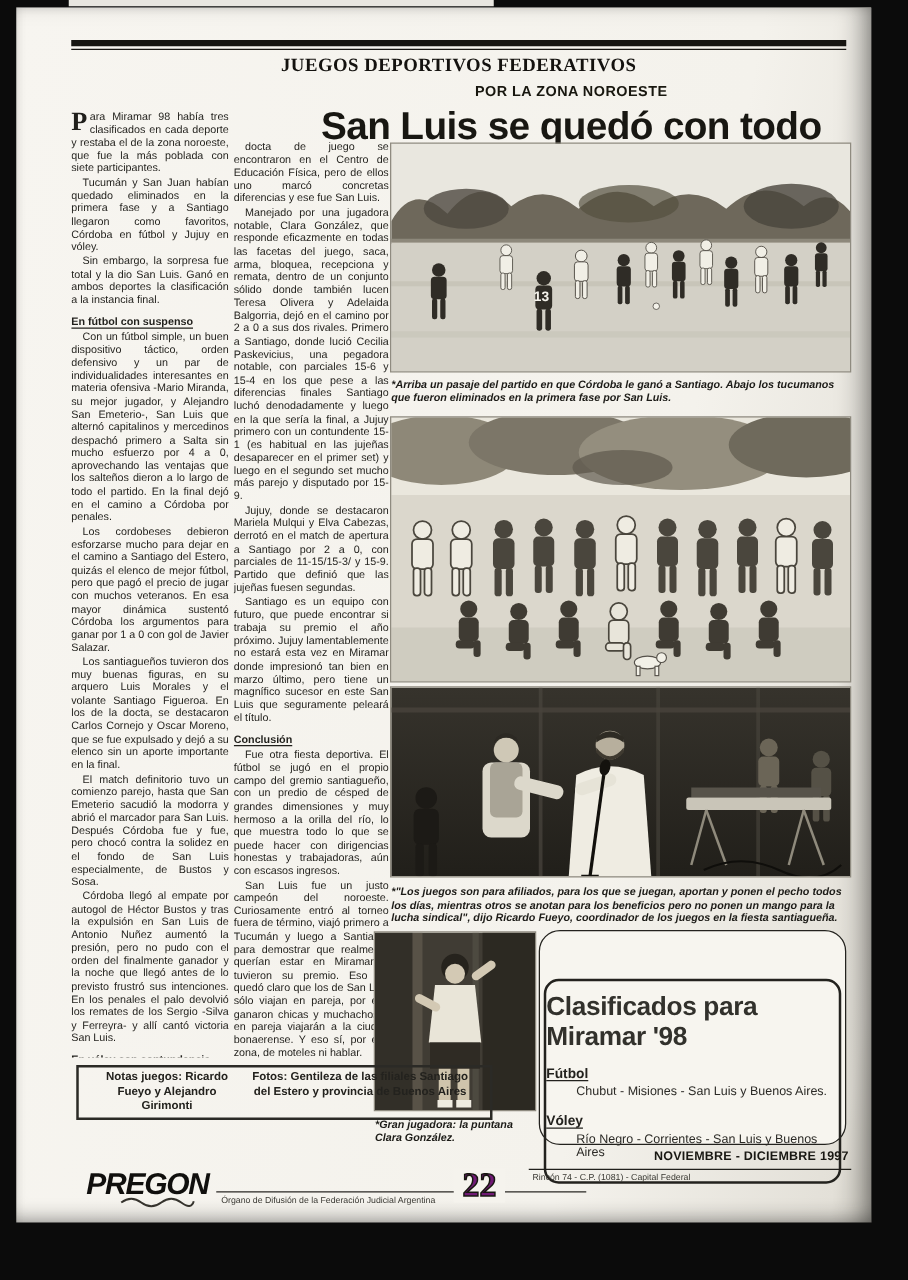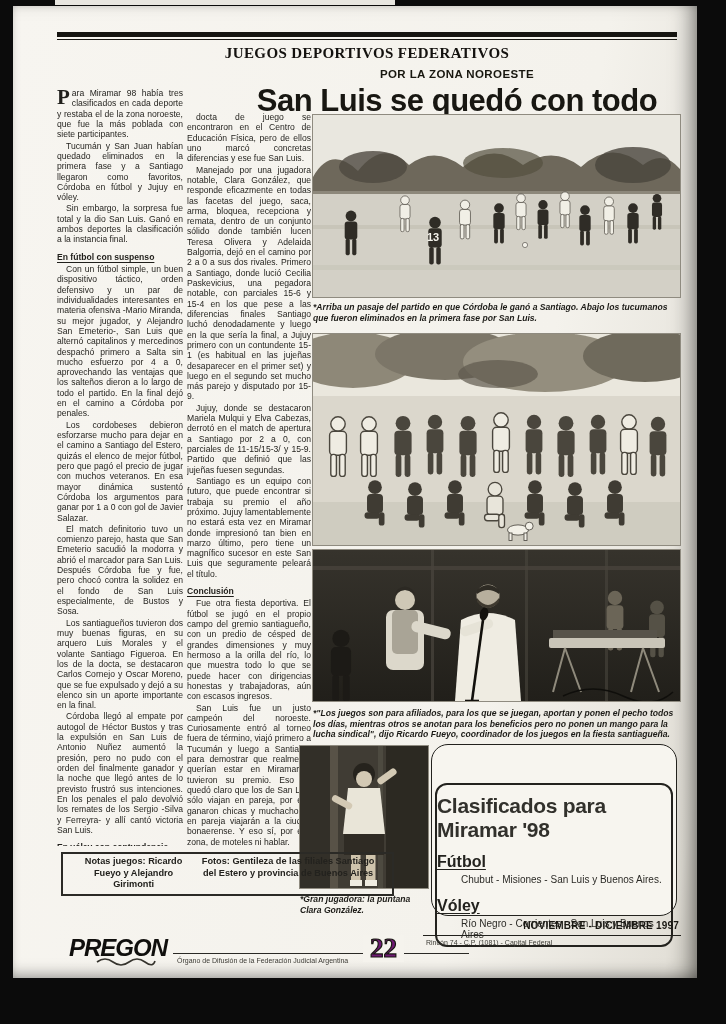--- a/index.html
+++ b/index.html
@@ -47,21 +47,21 @@
   .caption{position:absolute;font-style:italic;font-weight:bold;font-size:8.6px;line-height:1.25;color:#1c1b17;}
   .cap1{left:256px;top:270px;width:367px;}
   .cap3{left:256px;top:676px;width:367px;}
   .cap4{left:243px;top:862px;width:134px;}
 
   
   .clsbox{position:absolute;left:374px;top:712px;width:246px;height:172px;border:1.6px solid #23221e;border-radius:17px;padding:3px;box-sizing:border-box;background:#f7f5ef;}
   .clsbox-inner{border:2.6px solid #23221e;border-radius:12px;height:100%;box-sizing:border-box;text-align:left;padding-top:9px;margin-top:35px;}
   .cls-title-line{font-weight:bold;font-size:21px;line-height:1.12;color:#32312c;letter-spacing:-.3px;}
   .cls-section{margin-top:12px;}
-  .cls-heading{font-weight:bold;font-size:16px;text-decoration:underline;text-underline-offset:1.5px;color:#23221e;}
+  .cls-heading{font-weight:bold;font-size:11px;text-decoration:underline;text-underline-offset:1.5px;color:#23221e;}
   .cls-teams{font-size:10px;margin-top:3px;color:#2c2b27;padding-left:24px;}
 
   
   .notesbox{position:absolute;left:4px;top:820px;width:333px;height:44px;border:2px solid #2b2a26;box-sizing:border-box;
     display:flex;flex-direction:row;justify-content:center;text-align:center;font-weight:bold;font-size:9.2px;line-height:1.25;color:#23221e;padding:2px 10px;}
 
   
   .pregon{position:absolute;left:12px;top:902px;}
   .pregon-text{font-style:italic;font-weight:bold;font-size:24px;letter-spacing:-1px;color:#100f0d;}
   .pregon-text::first-letter{font-size:31px;}
@@ -122,23 +122,23 @@
         <p class="para para-p"><span class="ptext">Tucumán y San Juan habían quedado eliminados en la primera fase y a Santiago llegaron como favoritos, Córdoba en fútbol y Jujuy en vóley.</span></p>
 
         <p class="para para-p"><span class="ptext">Sin embargo, la sorpresa fue total y la dio San Luis. Ganó en ambos deportes la clasificación a la instancia final.</span></p>
 
         <p class="para para-subhead"><span class="ptext">En fútbol con suspenso</span></p>
 
         <p class="para para-p"><span class="ptext">Con un fútbol simple, un buen dispositivo táctico, orden defensivo y un par de individualidades interesantes en materia ofensiva -Mario Miranda, su mejor jugador, y Alejandro San Emeterio-, San Luis que alternó capitalinos y mercedinos despachó primero a Salta sin mucho esfuerzo por 4 a 0, aprovechando las ventajas que los salteños dieron a lo largo de todo el partido. En la final dejó en el camino a Córdoba por penales.</span></p>
 
         <p class="para para-p"><span class="ptext">Los cordobeses debieron esforzarse mucho para dejar en el camino a Santiago del Estero, quizás el elenco de mejor fútbol, pero que pagó el precio de jugar con muchos veteranos. En esa mayor dinámica sustentó Córdoba los argumentos para ganar por 1 a 0 con gol de Javier Salazar.</span></p>
 
+        <p class="para para-p"><span class="ptext">Los santiagueños tuvieron dos muy buenas figuras, en su arquero Luis Morales y el volante Santiago Figueroa. En los de la docta, se destacaron Carlos Cornejo y Oscar Moreno, que se fue expulsado y dejó a su elenco sin un aporte importante en la final.</span></p>
+
         <p class="para para-p"><span class="ptext">El match definitorio tuvo un comienzo parejo, hasta que San Emeterio sacudió la modorra y abrió el marcador para San Luis. Después Córdoba fue y fue, pero chocó contra la solidez en el fondo de San Luis especialmente, de Bustos y Sosa.</span></p>
-
-        <p class="para para-p"><span class="ptext">Los santiagueños tuvieron dos muy buenas figuras, en su arquero Luis Morales y el volante Santiago Figueroa. En los de la docta, se destacaron Carlos Cornejo y Oscar Moreno, que se fue expulsado y dejó a su elenco sin un aporte importante en la final.</span></p>
 
         <p class="para para-p"><span class="ptext">Córdoba llegó al empate por autogol de Héctor Bustos y tras la expulsión en San Luis de Antonio Nuñez aumentó la presión, pero no pudo con el orden del finalmente ganador y la noche que llegó antes de lo previsto frustró sus intenciones. En los penales el palo devolvió los remates de los Sergio -Silva y Ferreyra- y allí cantó victoria San Luis.</span></p>
 
         <p class="para para-subhead"><span class="ptext">En vóley con contundencia</span></p>
 
       </div>
 
     <div class="col col2">
 
         <p class="para para-p"><span class="ptext">docta de juego se encontraron en el Centro de Educación Física, pero de ellos uno marcó concretas diferencias y ese fue San Luis.</span></p>

